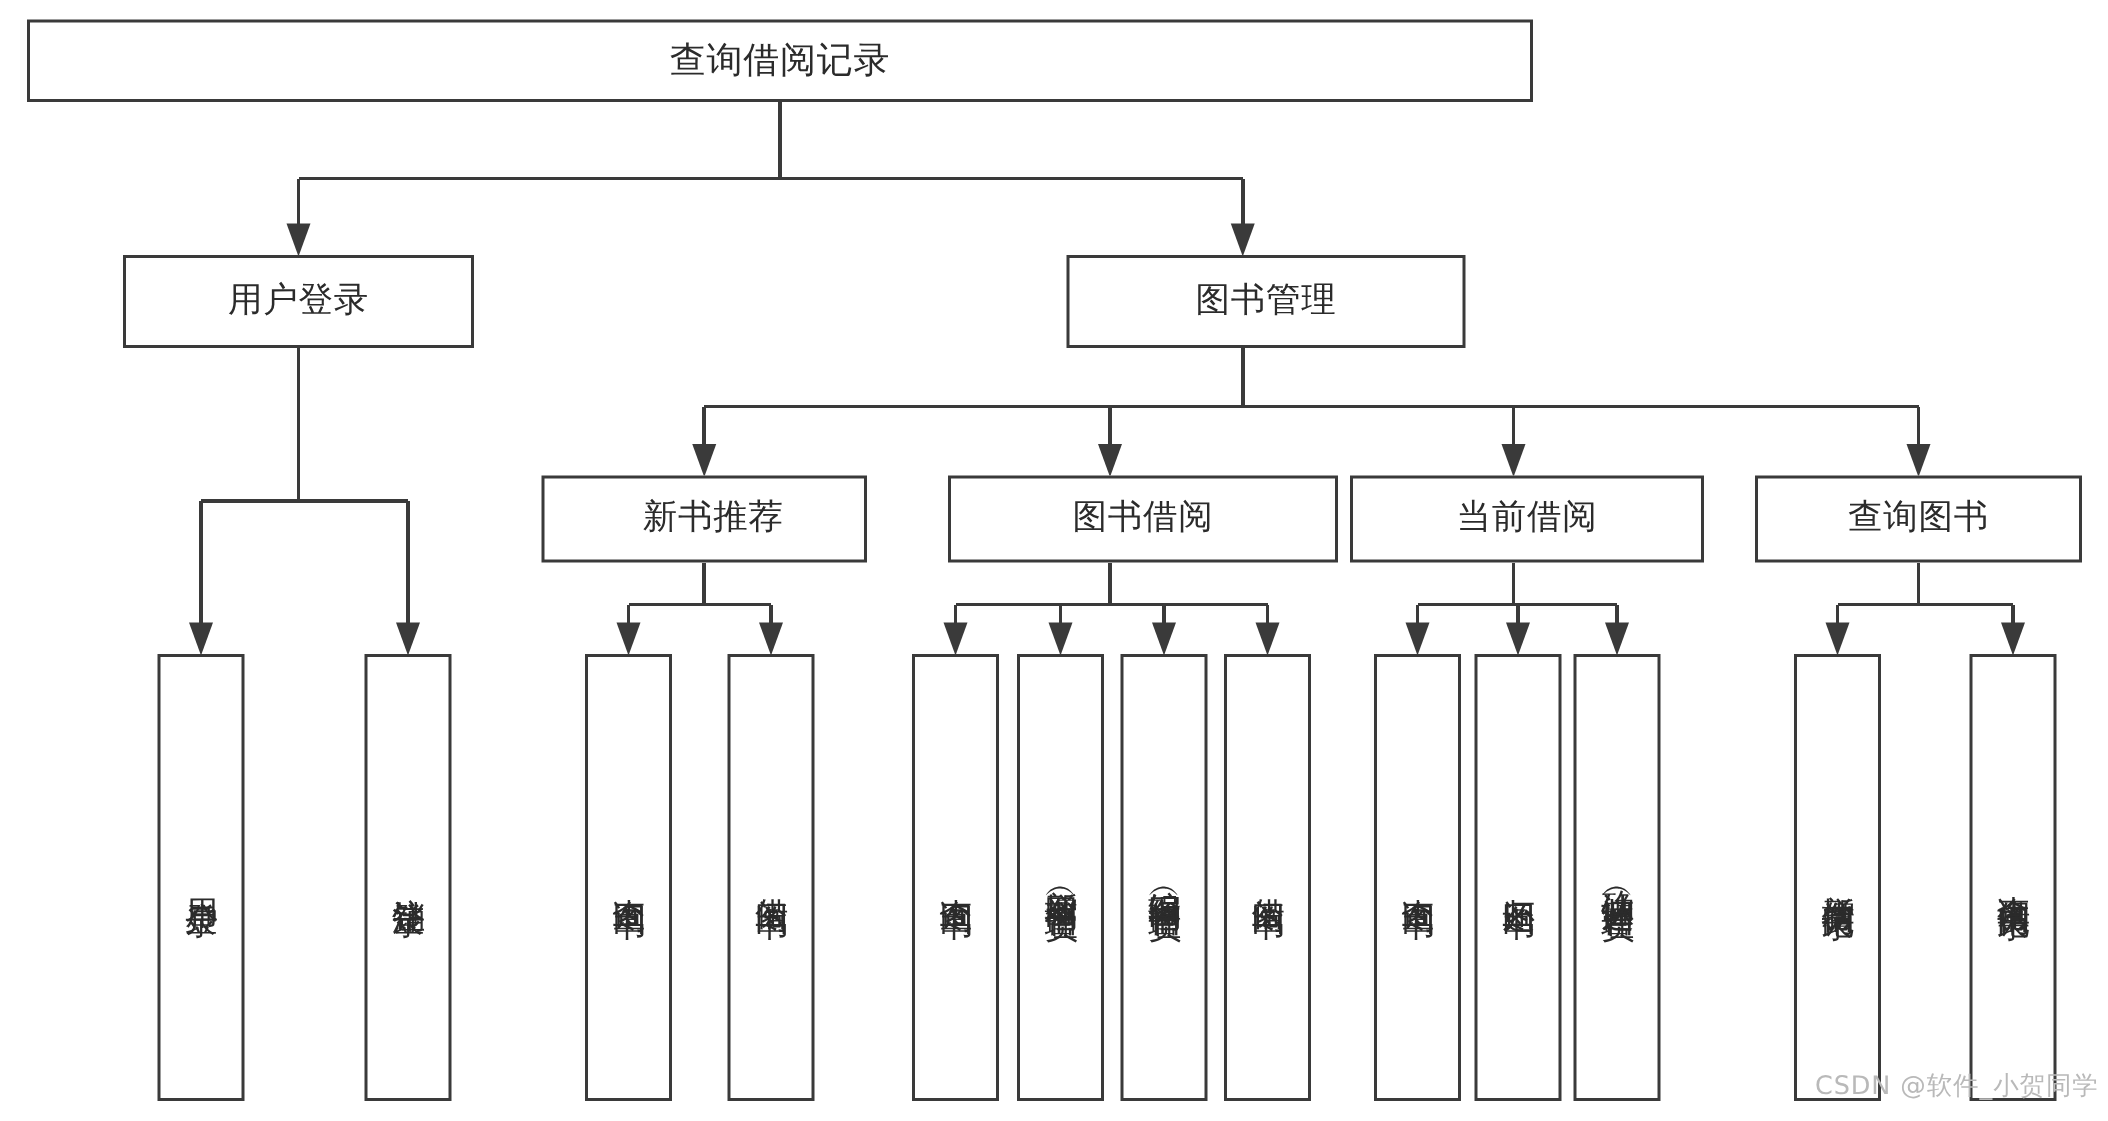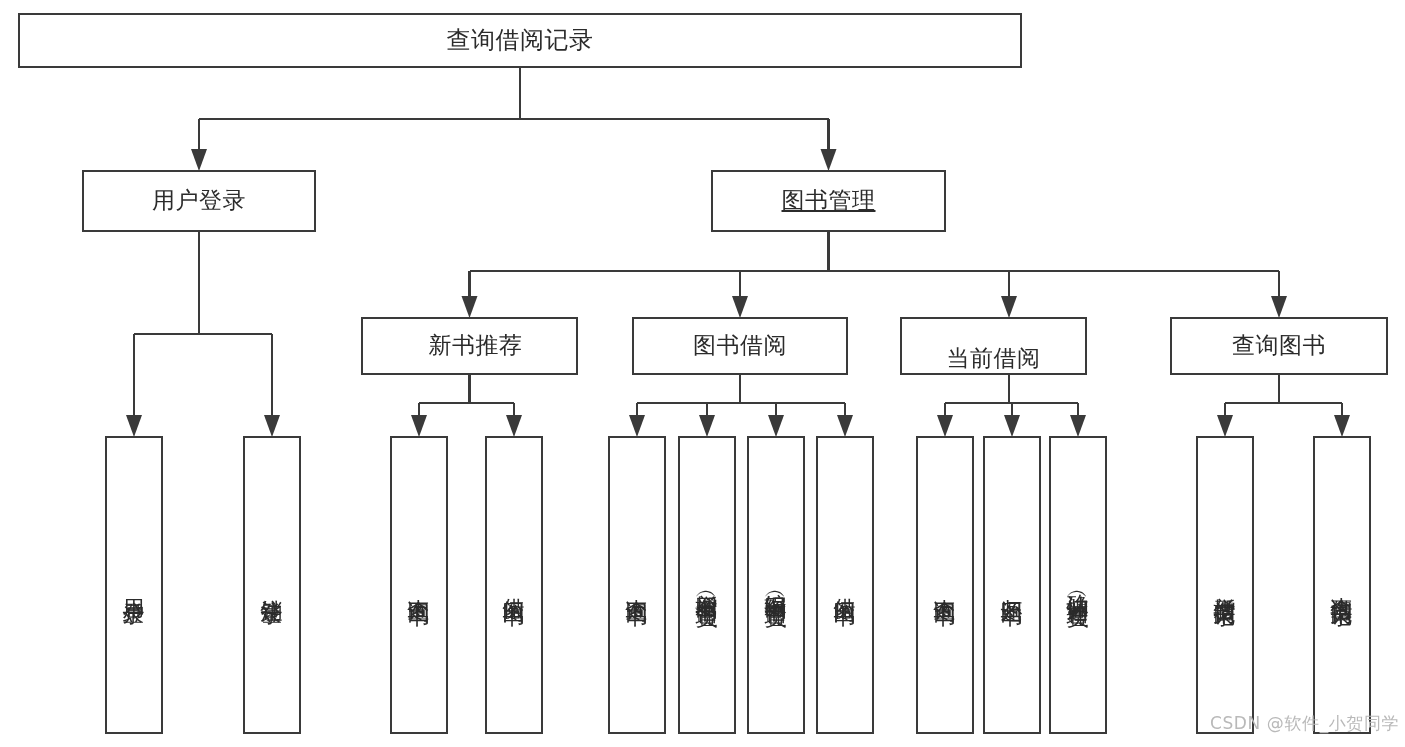--- a/index.html
+++ b/index.html
@@ -124,31 +124,31 @@
       <polygon points="1334,415 1350,415 1342,437" fill="#3a3a3a"></polygon>
     </svg>
 
   <div class="node root horiz" style="left: 18px; top: 13px; width: 1004px; height: 55px;">
     <span class="label">查询借阅记录</span>
   </div>
 
   <div class="node horiz" style="left: 82px; top: 170px; width: 234px; height: 62px;">
     <span class="label">用户登录</span>
   </div>
-  <div class="node horiz" style="left: 711px; top: 170px; width: 235px; height: 62px; text-decoration: underline;">
+  <div class="node horiz" style="left: 711px; top: 170px; width: 266px; height: 62px;">
     <span class="label">图书管理</span>
   </div>
 
   <div class="node horiz" style="left: 361px; top: 317px; width: 217px; height: 58px; padding-left: 12px;">
     <span class="label">新书推荐</span>
   </div>
-  <div class="node horiz" style="left: 632px; top: 317px; width: 216px; height: 58px;">
+  <div class="node horiz" style="left: 632px; top: 317px; width: 260px; height: 58px;">
     <span class="label">图书借阅</span>
   </div>
-  <div class="node horiz" style="left: 900px; top: 317px; width: 187px; height: 58px; align-items: flex-end;">
+  <div class="node horiz" style="left: 900px; top: 317px; width: 236px; height: 58px;">
     <span class="label">当前借阅</span>
   </div>
   <div class="node horiz" style="left: 1170px; top: 317px; width: 218px; height: 58px;">
     <span class="label">查询图书</span>
   </div>
 
   <div class="node vert" style="left: 105px; top: 436px; width: 58px; height: 298px;">
     <span class="label">用户登录</span>
   </div>
   <div class="node vert" style="left: 243px; top: 436px; width: 58px; height: 298px;">

